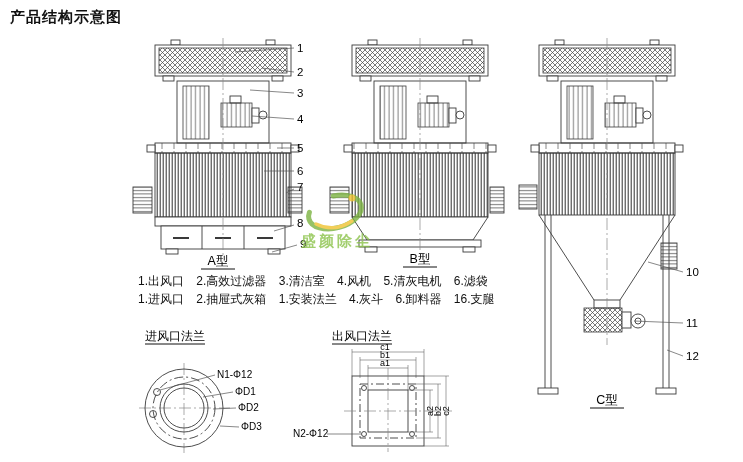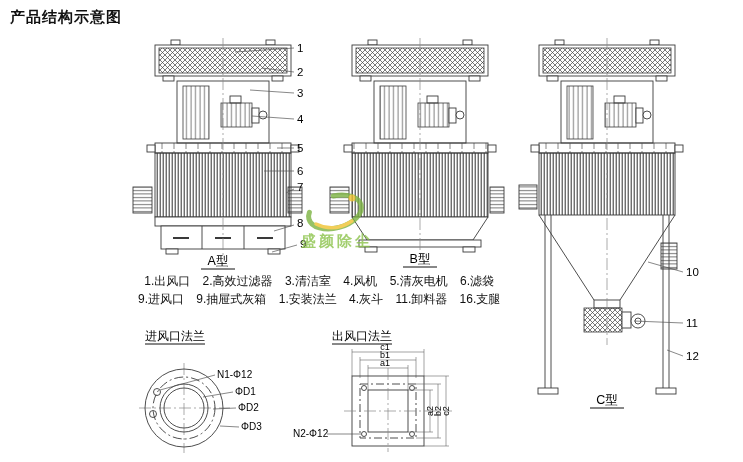--- a/index.html
+++ b/index.html
@@ -1,21 +1,21 @@
 <!DOCTYPE html>
 <html><head>
 <meta charset="utf-8">
 <style>
   html,body{margin:0;padding:0;background:#fff;}
   .page{position:relative;width:743px;height:462px;background:#fff;overflow:hidden;
         font-family:"Liberation Sans",sans-serif;}
   .page-title{position:absolute;left:10px;top:8px;font-size:15px;font-weight:bold;
               color:#111;letter-spacing:1px;}
   .legend{position:absolute;left:138px;top:273px;font-size:12px;color:#111;}
-  .legend-line{height:18px;white-space:nowrap;text-align:center;}
+  .legend-line{height:18px;white-space:nowrap;}
   .legend-line span{margin-right:9px;}
   svg{position:absolute;left:0;top:0;}
   svg text{font-family:"Liberation Sans",sans-serif;}
   .s  {stroke:#3a3a3a;stroke-width:.9;fill:none}
   .sf {stroke:#3a3a3a;stroke-width:.9;fill:#fff}
   .hx {stroke:#3a3a3a;stroke-width:.8;fill:url(#xhatch)}
   .vb {stroke:#3a3a3a;stroke-width:.9;fill:url(#vbars)}
   .vb2{stroke:#3a3a3a;stroke-width:.8;fill:url(#vbars2)}
   .hl {stroke:#3a3a3a;stroke-width:.9;fill:url(#hlines)}
   .tk {stroke:#3a3a3a;stroke-width:.9;fill:url(#ticks)}
@@ -258,22 +258,22 @@
   <div class="legend">
     <div class="legend-line">
       <span>1.出风口</span>
       <span>2.高效过滤器</span>
       <span>3.清洁室</span>
       <span>4.风机</span>
       <span>5.清灰电机</span>
       <span>6.滤袋</span>
     </div>
     <div class="legend-line">
-      <span>9.进风口</span>
-      <span>9.抽屉式灰箱</span>
+      <span>1.进风口</span>
+      <span>2.抽屉式灰箱</span>
       <span>1.安装法兰</span>
       <span>4.灰斗</span>
-      <span>11.卸料器</span>
+      <span>6.卸料器</span>
       <span>16.支腿</span>
     </div>
   </div>
 
 </div>
 
 </body></html>

